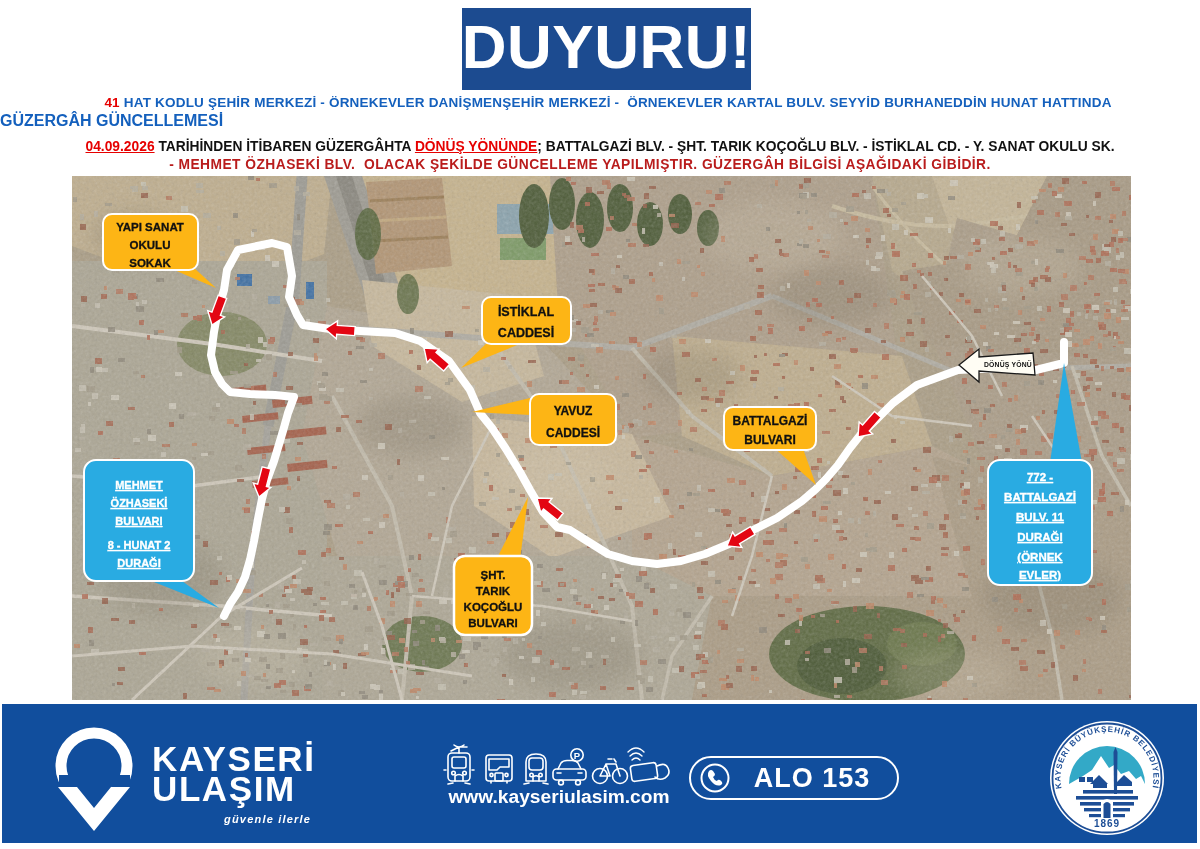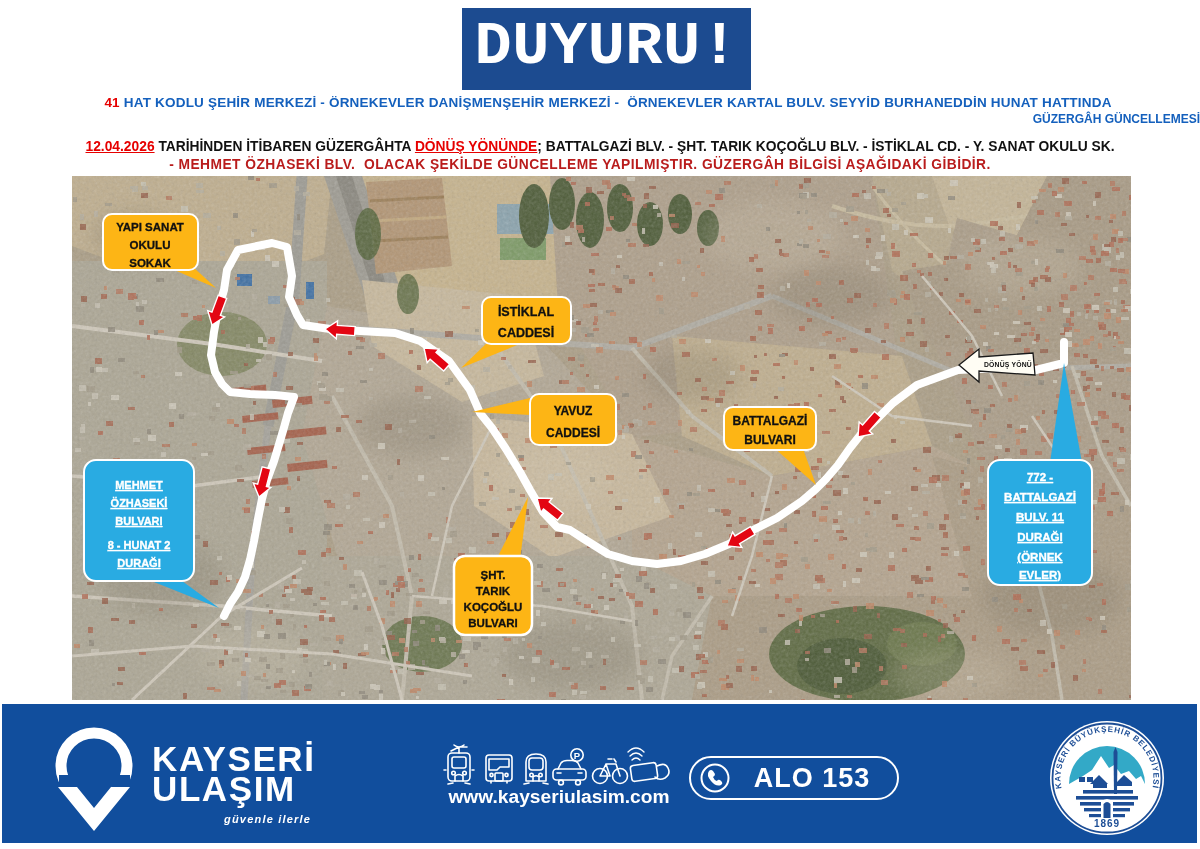--- a/index.html
+++ b/index.html
@@ -5,32 +5,32 @@
   html,body{margin:0;padding:0;}
   body{width:1200px;height:849px;position:relative;background:#ffffff;
        font-family:"Liberation Sans", sans-serif;overflow:hidden;}
   .abs{position:absolute;}
 </style>
 </head>
 <body>
 
 <div class="abs" style="left:462px;top:8px;width:289px;height:82px;background:#1c4b90;"></div>
 
-<div class="abs" style="left:462px;top:8px;width:289px;height:82px;display:flex;align-items:center;justify-content:center;padding-bottom:5px;box-sizing:border-box;font-family:Liberation Mono, monospace;">
+<div class="abs" style="left:462px;top:8px;width:289px;height:82px;display:flex;align-items:center;justify-content:center;padding-bottom:5px;box-sizing:border-box;">
   <span style="color:#fff;font-size:62px;font-weight:bold;letter-spacing:0.5px;">DUYURU!</span>
 </div>
 
 <div class="abs" style="left:0;top:95px;width:1200px;text-align:center;font-size:13.5px;font-weight:bold;color:#1460bd;letter-spacing:0.2px;padding-left:8px;">
   <span style="color:#e60000;">41</span> HAT KODLU ŞEHİR MERKEZİ - ÖRNEKEVLER DANİŞMENŞEHİR MERKEZİ -&nbsp; ÖRNEKEVLER KARTAL BULV. SEYYİD BURHANEDDİN HUNAT HATTINDA
 </div>
 
-<div class="abs" style="left:0;top:112px;width:1200px;text-align:right;font-size:12px;font-weight:bold;color:#1460bd;">GÜZERGÂH GÜNCELLEMESİ</div>
+<div class="abs" style="left:0;top:112px;width:1200px;text-align:left;font-size:16px;font-weight:bold;color:#1460bd;">GÜZERGÂH GÜNCELLEMESİ</div>
 
 <div class="abs" style="left:0;top:139px;width:1200px;text-align:center;font-size:13.8px;font-weight:bold;color:#111;">
-  <span style="color:#e60000;text-decoration:underline;">12.04.2026</span> TARİHİNDEN İTİBAREN GÜZERGÂHTA <span style="color:#e60000;text-decoration:underline;">DÖNÜŞ YÖNÜNDE</span>; BATTALGAZİ BLV. - ŞHT. TARIK KOÇOĞLU BLV. - İSTİKLAL CD. - Y. SANAT OKULU SK.
+  <span style="color:#e60000;text-decoration:underline;">04.09.2026</span> TARİHİNDEN İTİBAREN GÜZERGÂHTA <span style="color:#e60000;text-decoration:underline;">DÖNÜŞ YÖNÜNDE</span>; BATTALGAZİ BLV. - ŞHT. TARIK KOÇOĞLU BLV. - İSTİKLAL CD. - Y. SANAT OKULU SK.
 </div>
 
 <div class="abs" style="left:0;top:157px;width:1160px;text-align:center;font-size:13.8px;font-weight:bold;color:#b91c1c;letter-spacing:0.45px;">
   - MEHMET ÖZHASEKİ BLV.&nbsp; OLACAK ŞEKİLDE GÜNCELLEME YAPILMIŞTIR. GÜZERGÂH BİLGİSİ AŞAĞIDAKİ GİBİDİR.
 </div>
 
 <svg class="abs" style="left:72px;top:176px;" width="1059" height="524" viewBox="0 0 1059 524">
   <defs>
     <filter id="nz" x="0" y="0" width="100%" height="100%">
       <feTurbulence type="fractalNoise" baseFrequency="0.35" numOctaves="3" seed="11"></feTurbulence>

